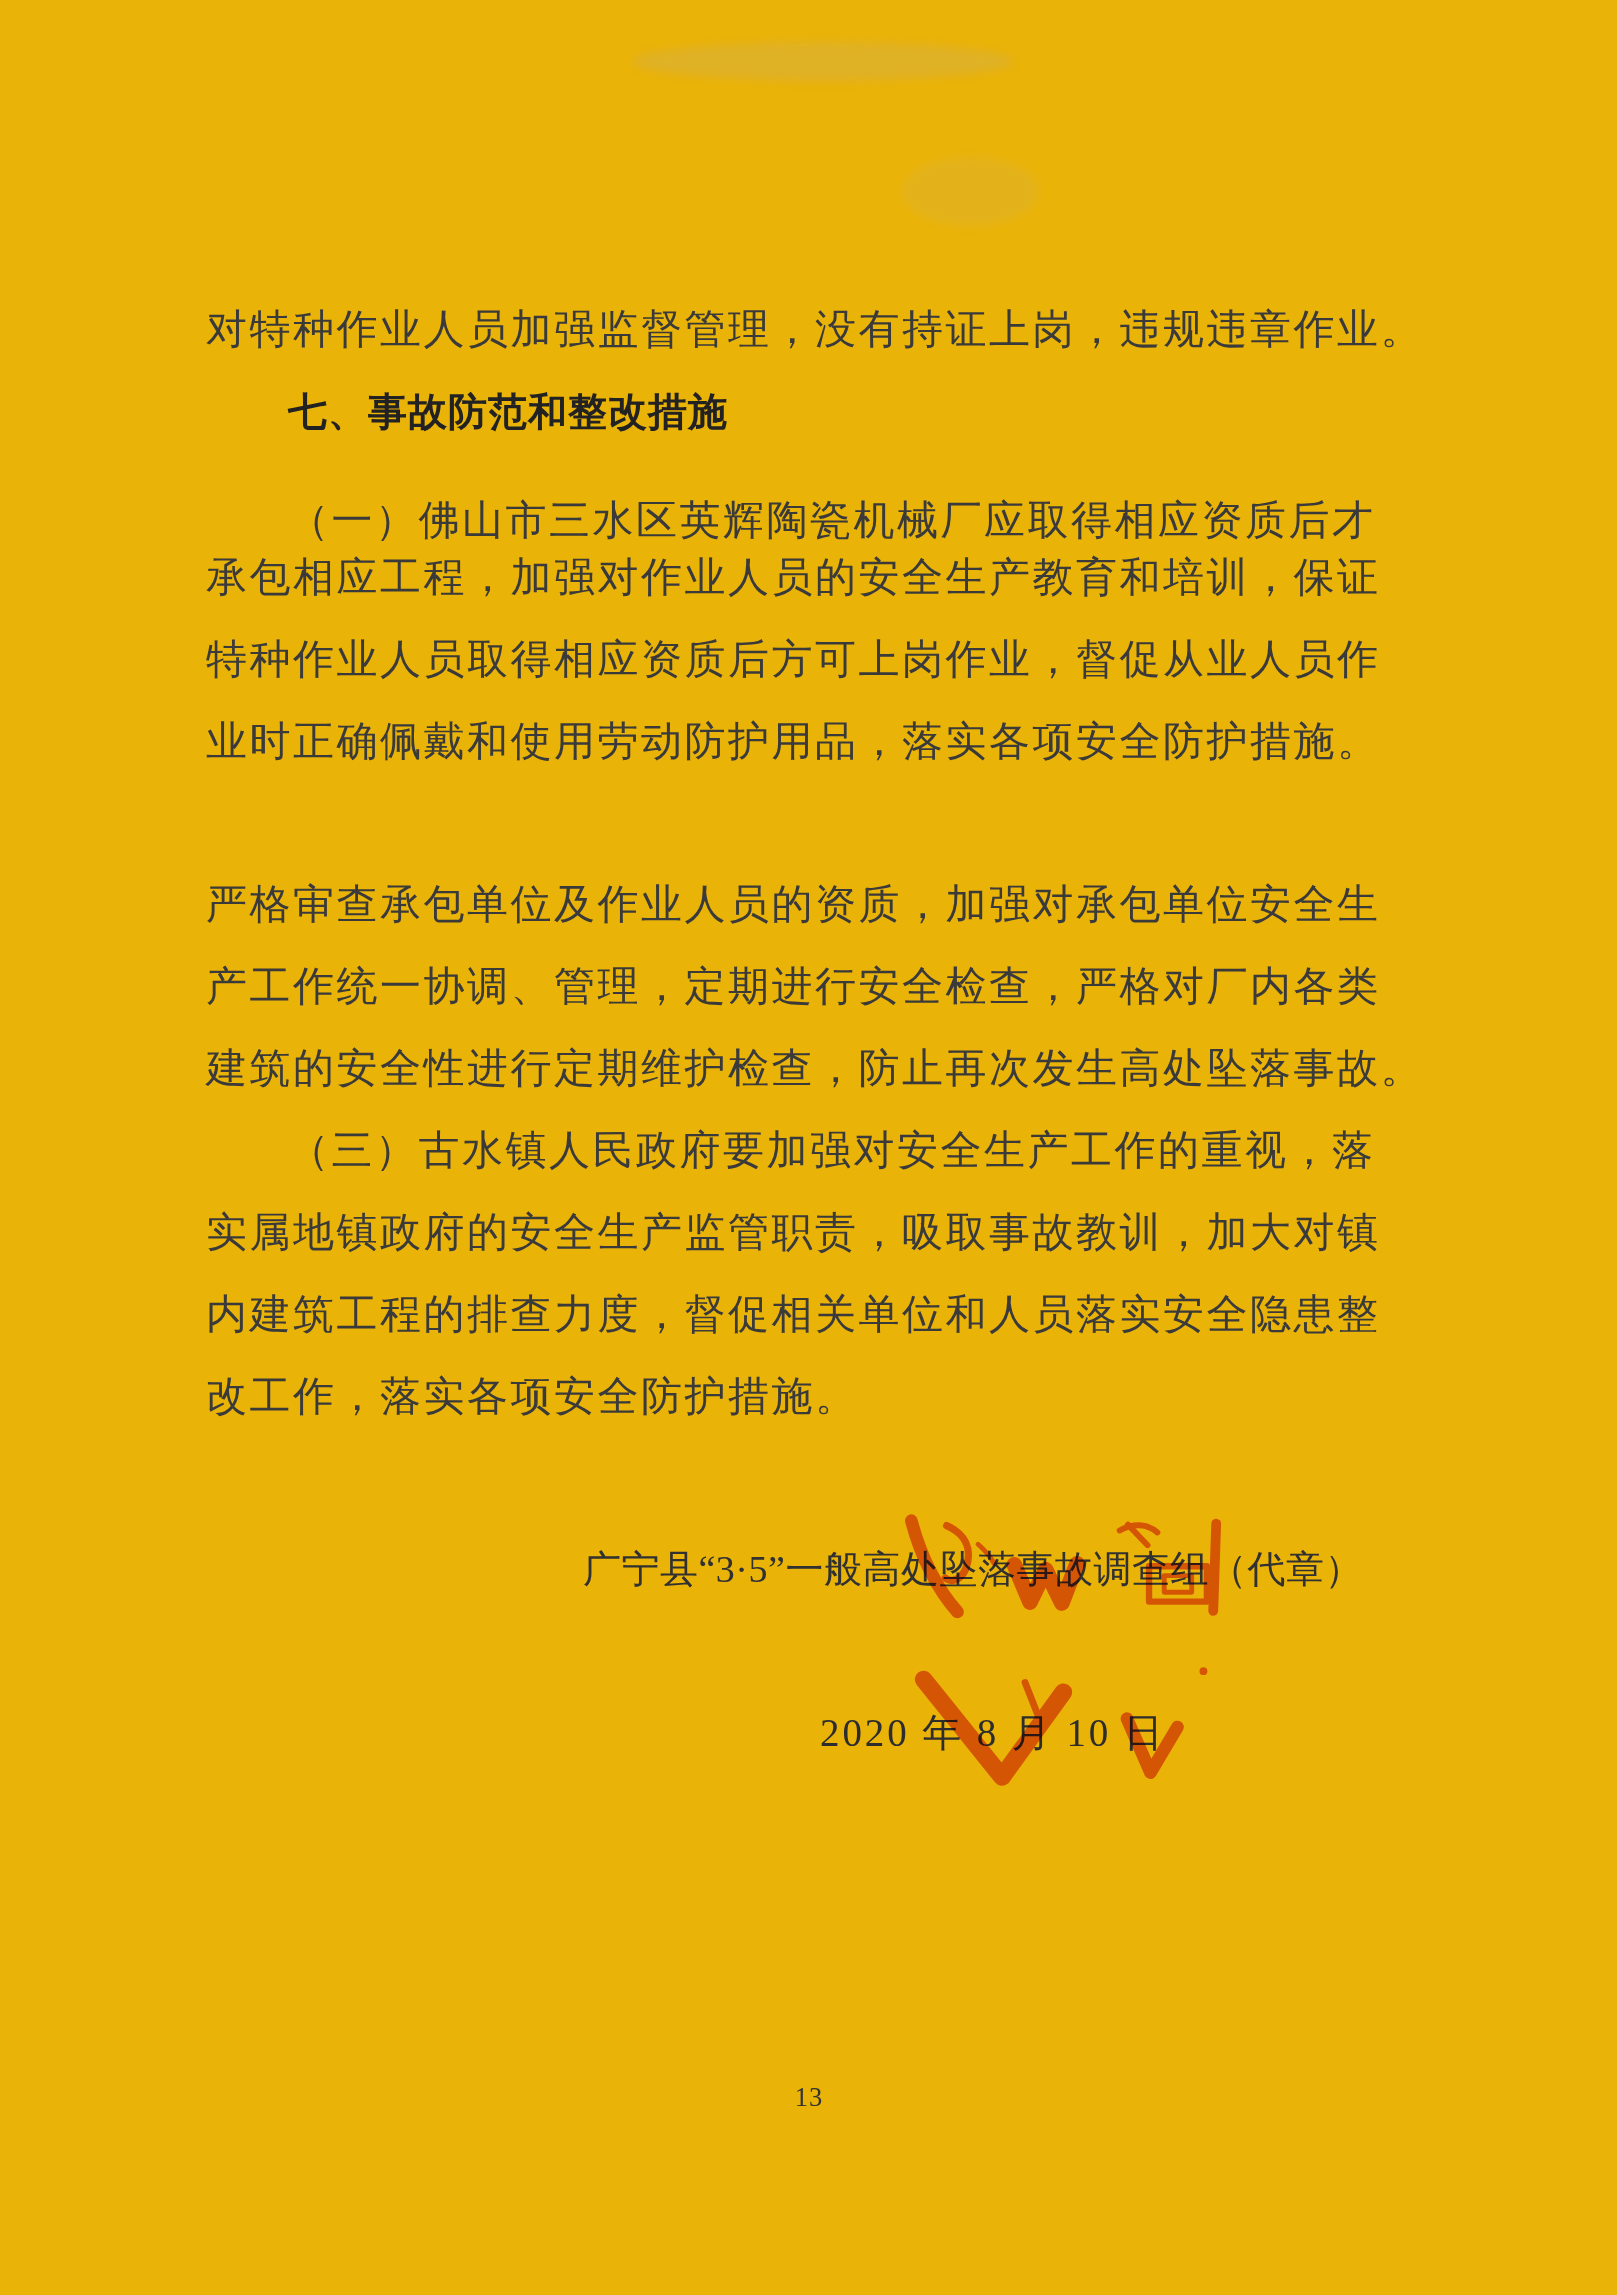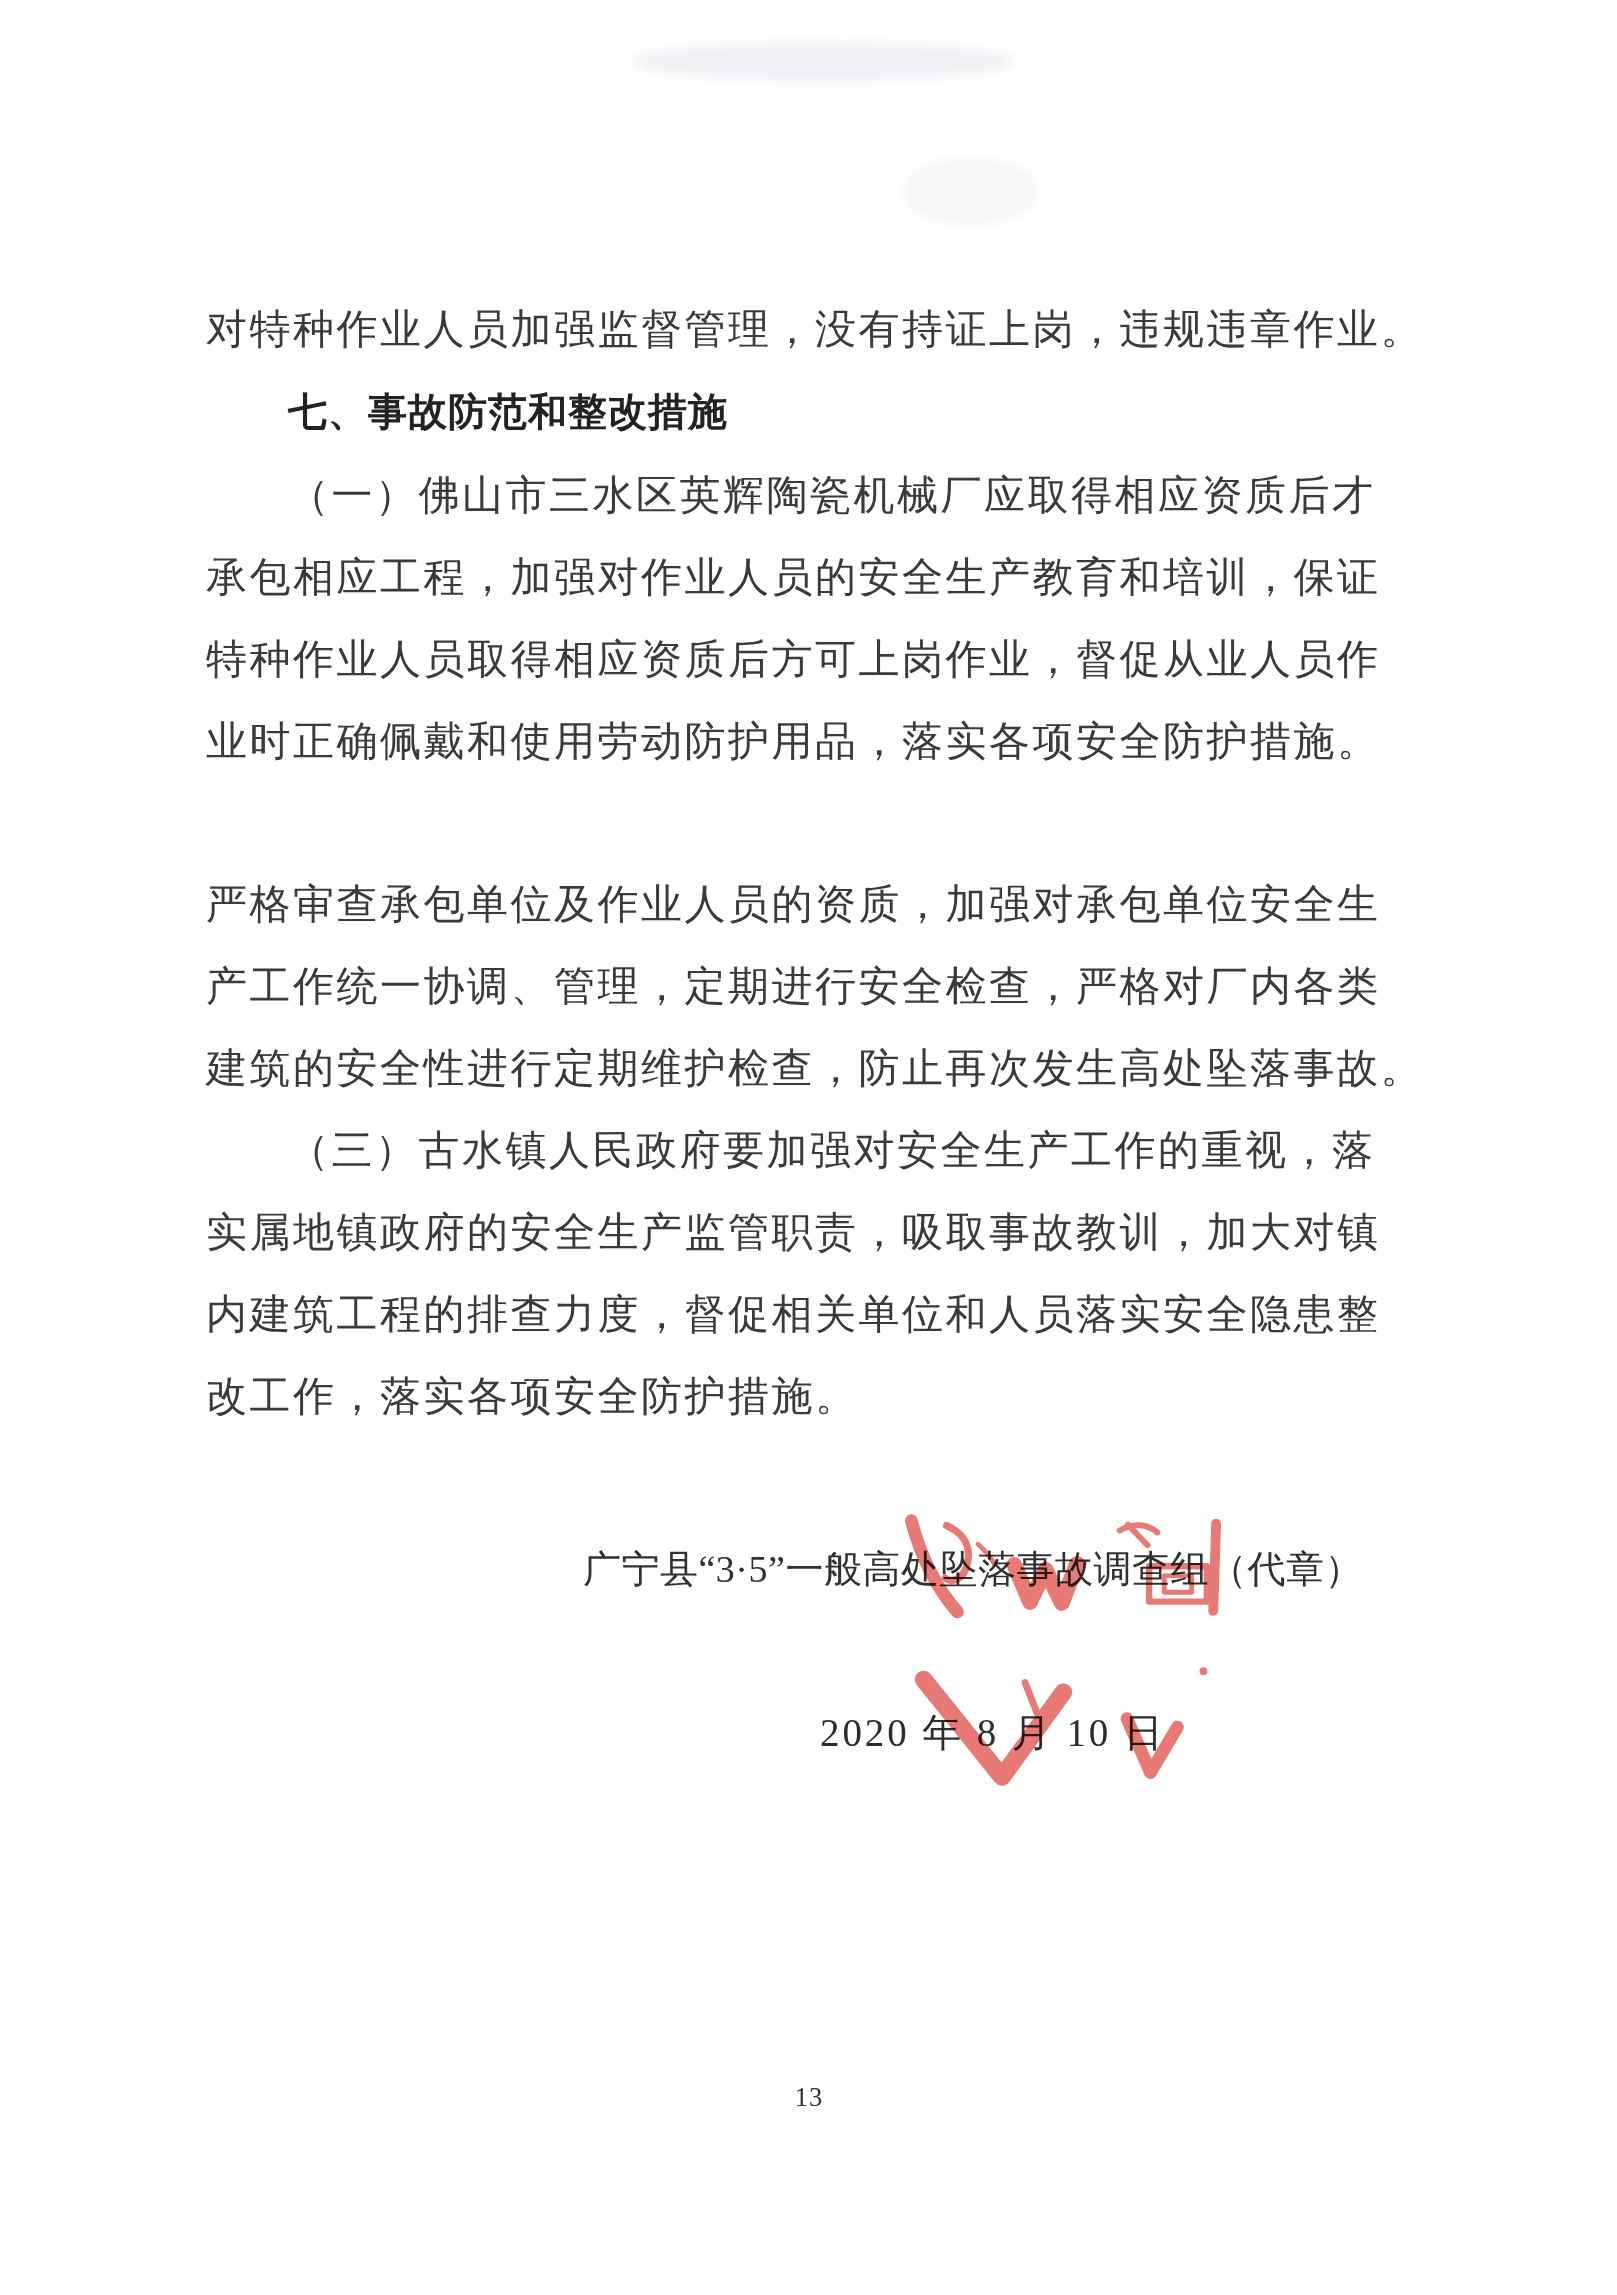--- a/index.html
+++ b/index.html
@@ -1,20 +1,20 @@
 <!DOCTYPE html>
 <html style="font-size:7.8px"><head>
 <meta charset="utf-8">
 <style>
   html, body { margin: 0; padding: 0; background: #e8e8e8; }
   .page {
     position: relative;
     width: 1618px;
     height: 2295px;
-    background: #ffffff;
+    background: #eab308;
     overflow: hidden;
     font-family: "Liberation Serif", "DejaVu Serif", serif;
   }
   .body-line {
     position: absolute;
     left: 206px;
     font-size: 41px;
     line-height: 49px;
     letter-spacing: 2.5px;
     color: #3a3a3a;
@@ -90,21 +90,21 @@
 </head>
 <body>
 
 <div class="page">
 
   <div class="smudge smudge-a"></div>
   <div class="smudge smudge-b"></div>
 
   <div class="body-line" style="top:305px">对特种作业人员加强监督管理，没有持证上岗，违规违章作业。</div>
   <div class="section-heading" style="top:388px">七、事故防范和整改措施</div>
-  <div class="body-line indent" style="top:471px">（一）佛山市三水区英辉陶瓷机械厂应取得相应资质后才</div>
+  <div class="body-line indent" style="top:496px">（一）佛山市三水区英辉陶瓷机械厂应取得相应资质后才</div>
   <div class="body-line" style="top:553px">承包相应工程，加强对作业人员的安全生产教育和培训，保证</div>
   <div class="body-line" style="top:635px">特种作业人员取得相应资质后方可上岗作业，督促从业人员作</div>
   <div class="body-line" style="top:717px">业时正确佩戴和使用劳动防护用品，落实各项安全防护措施。</div>
   <div class="body-line" style="top:962px">产工作统一协调、管理，定期进行安全检查，严格对厂内各类</div>
   <div class="body-line" style="top:880px">严格审查承包单位及作业人员的资质，加强对承包单位安全生</div>
   <div class="body-line" style="top:1044px">建筑的安全性进行定期维护检查，防止再次发生高处坠落事故。</div>
   <div class="body-line indent" style="top:1126px">（三）古水镇人民政府要加强对安全生产工作的重视，落</div>
   <div class="body-line" style="top:1208px">实属地镇政府的安全生产监管职责，吸取事故教训，加大对镇</div>
   <div class="body-line" style="top:1290px">内建筑工程的排查力度，督促相关单位和人员落实安全隐患整</div>
   <div class="body-line" style="top:1372px">改工作，落实各项安全防护措施。</div>

